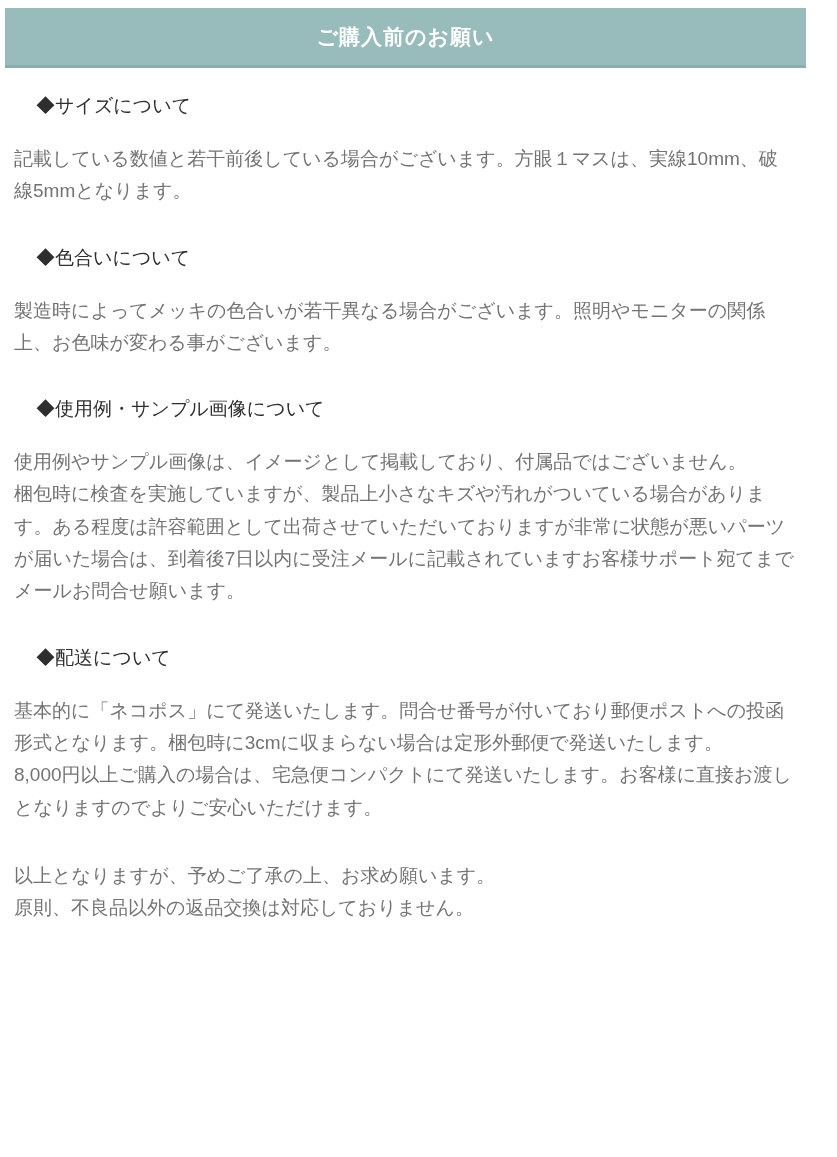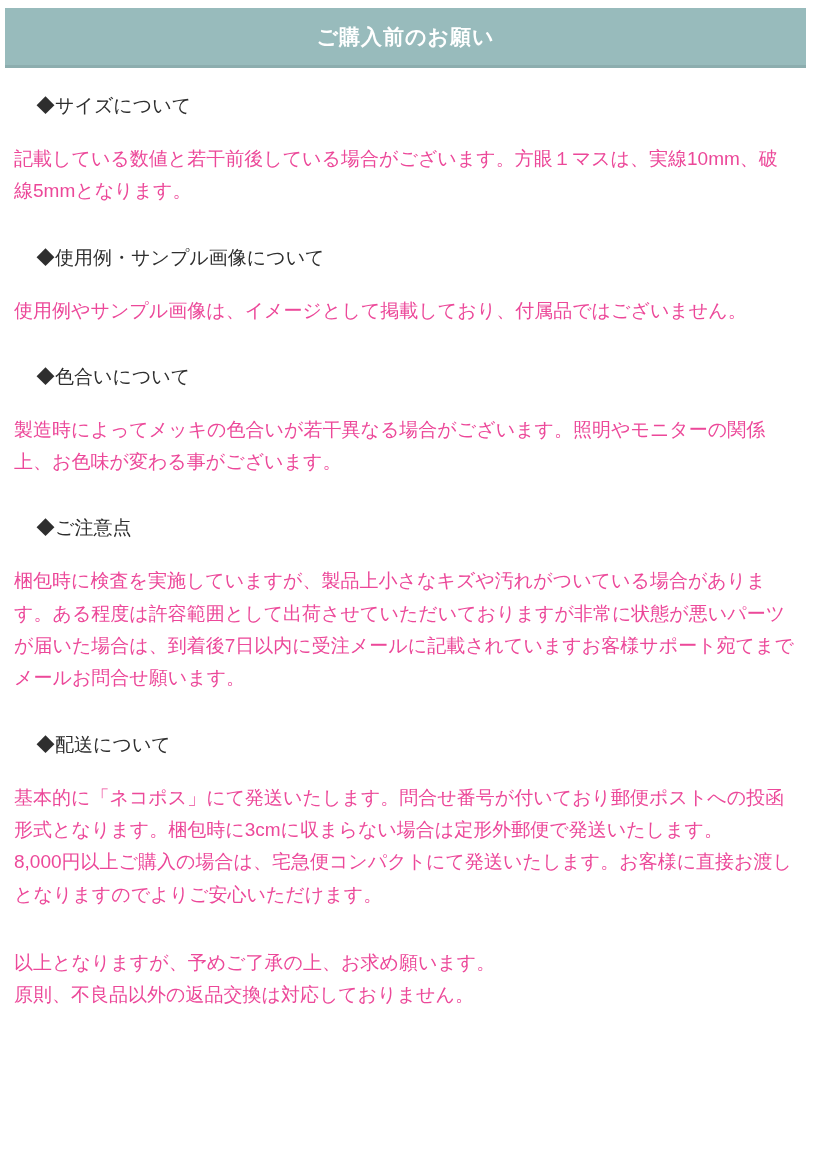--- a/index.html
+++ b/index.html
@@ -42,21 +42,21 @@
     color: #2e2e2e;
   }
   .section:first-of-type .section-heading {
     margin-top: 24px;
   }
   .section-body p,
   .closing p {
     margin: 0;
     font-size: 19px;
     line-height: 1.7;
-    color: #ec4899;
+    color: #737373;
   }
   .closing {
     margin-top: 36px;
   }
 </style>
 </head>
 <body>
 
 <div class="page">
 
@@ -67,35 +67,34 @@
   <div class="content">
 
     <div class="section">
       <div class="section-heading">◆サイズについて</div>
       <div class="section-body">
         <p>記載している数値と若干前後している場合がございます。方眼１マスは、実線10mm、破線5mmとなります。</p>
       </div>
     </div>
 
     <div class="section">
+      <div class="section-heading">◆色合いについて</div>
+      <div class="section-body">
+        <p>製造時によってメッキの色合いが若干異なる場合がございます。照明やモニターの関係上、お色味が変わる事がございます。</p>
+      </div>
+    </div>
+
+    <div class="section">
       <div class="section-heading">◆使用例・サンプル画像について</div>
       <div class="section-body">
         <p>使用例やサンプル画像は、イメージとして掲載しており、付属品ではございません。</p>
       </div>
     </div>
 
     <div class="section">
-      <div class="section-heading">◆色合いについて</div>
-      <div class="section-body">
-        <p>製造時によってメッキの色合いが若干異なる場合がございます。照明やモニターの関係上、お色味が変わる事がございます。</p>
-      </div>
-    </div>
-
-    <div class="section">
-      <div class="section-heading">◆ご注意点</div>
       <div class="section-body">
         <p>梱包時に検査を実施していますが、製品上小さなキズや汚れがついている場合があります。ある程度は許容範囲として出荷させていただいておりますが非常に状態が悪いパーツが届いた場合は、到着後7日以内に受注メールに記載されていますお客様サポート宛てまでメールお問合せ願います。</p>
       </div>
     </div>
 
     <div class="section">
     </div>
 
     <div class="section">
       <div class="section-heading">◆配送について</div>

